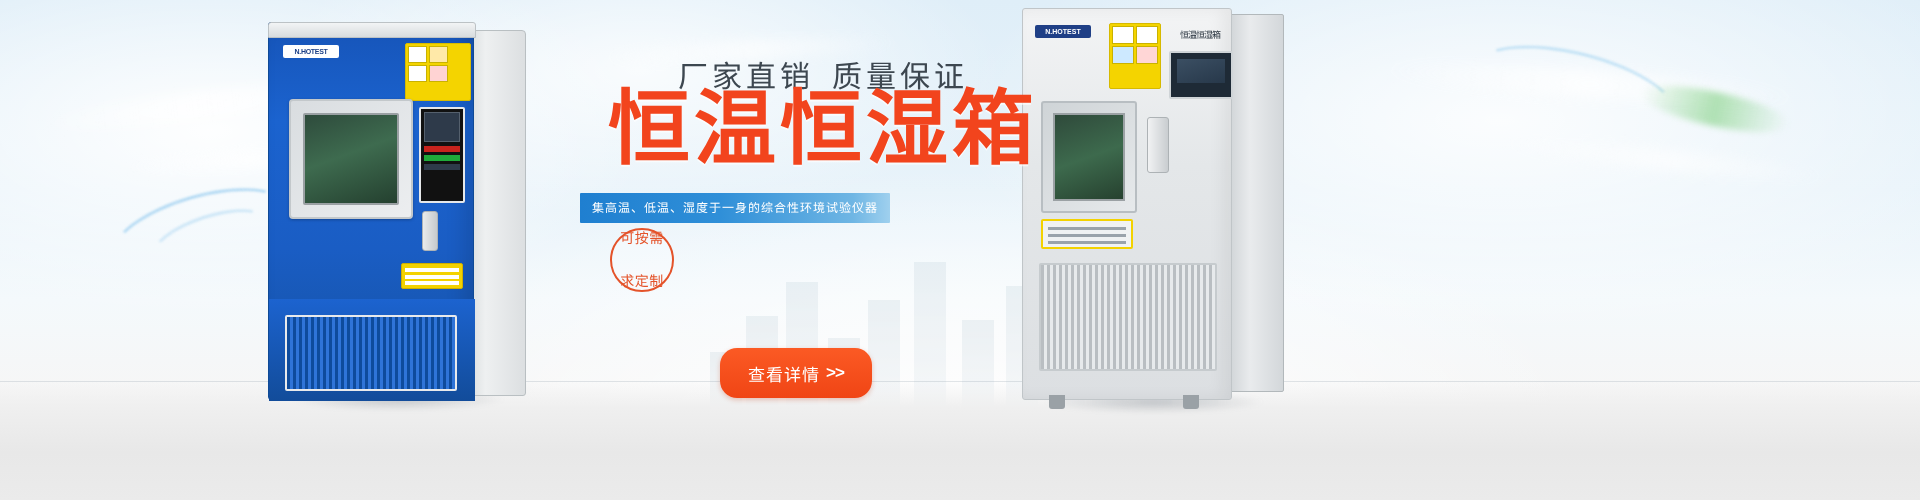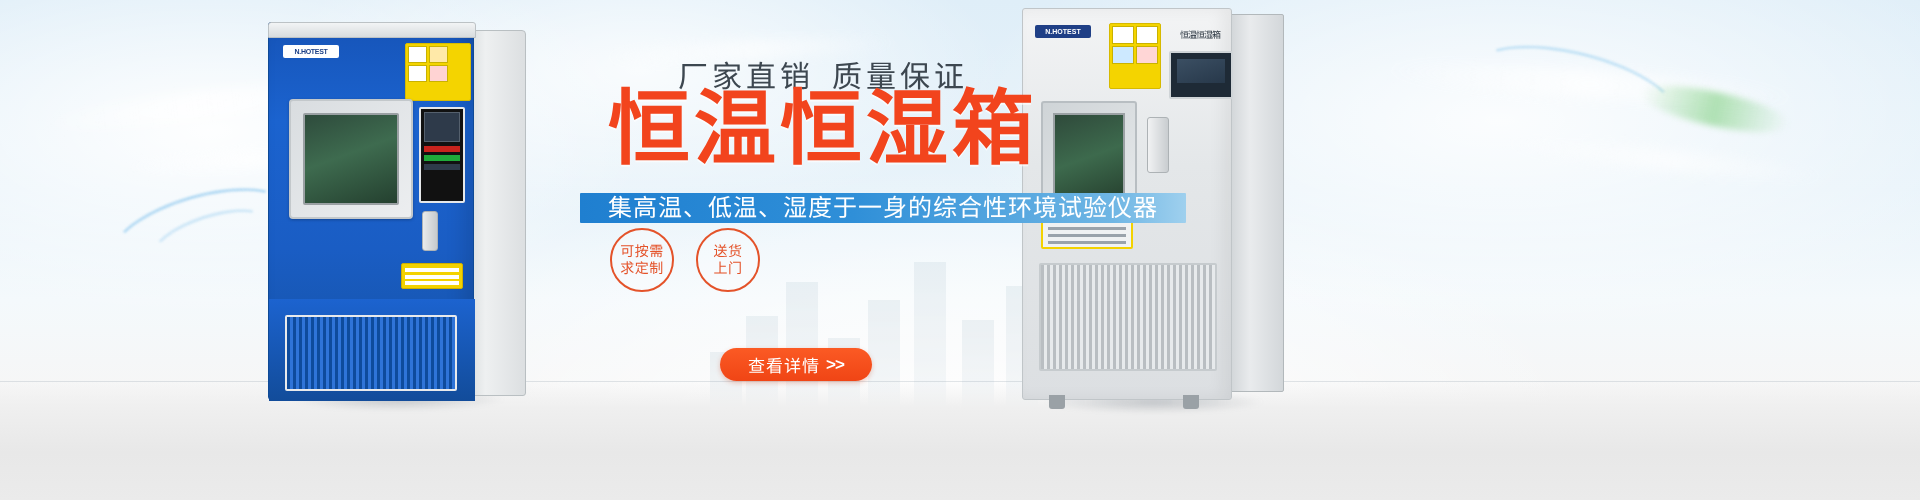--- a/index.html
+++ b/index.html
@@ -252,39 +252,39 @@
 
   .headline {
     position:absolute; left:48px; top:88px;
     font-size:82px; font-weight:700; letter-spacing:4px;
     color:#f2441d; white-space:nowrap; line-height:1;
     text-shadow:0 2px 0 rgba(255,255,255,.65);
   }
 
   .subtitle {
     position:absolute; left:20px; top:193px;
-    height:30px; line-height:30px; padding:0 28px;
+    height:30px; line-height:30px; padding:0 12px;
     background:linear-gradient(90deg,#1f7fd0 0%,#2f8fd8 45%,#6fb6e4 88%,#9fd0ee 100%);
-    color:#fff; font-size:24px; letter-spacing:1px; white-space:nowrap;
+    color:#fff; font-size:12px; letter-spacing:1px; white-space:nowrap;
     border-radius:1px;
   }
 
   .circles { position:absolute; left:50px; top:228px; display:flex; gap:22px; }
   .circle {
     width:64px; height:64px; border-radius:50%;
     border:2px solid #e4532a;
-    display:flex; flex-direction:column; align-items:center; justify-content:center;
+    display:flex; flex-direction:column; align-items:center; justify-content:space-between;
     color:#e4532a; font-size:14px; line-height:17px; letter-spacing:.5px;
     background:rgba(255,255,255,.25);
     font-family:Liberation Serif, serif;
   }
 
   .cta {
     position:absolute; left:160px; top:348px;
-    width:152px; height:33px; border-radius:17px;
+    width:152px; height:50px; border-radius:17px;
     background:linear-gradient(180deg,#fb5a24,#f04515);
     color:#fff; font-size:17px; letter-spacing:1px;
     display:flex; align-items:center; justify-content:center; gap:6px;
     box-shadow:0 2px 5px rgba(200,60,20,.28);
     cursor:pointer; white-space:nowrap;
   }
   .cta .arrows { font-weight:700; letter-spacing:-1px; }
 </style>
 </head>
 <body>
@@ -383,24 +383,20 @@
 
     <div class="headline">恒温恒湿箱</div>
 
     <div class="subtitle">集高温、低温、湿度于一身的综合性环境试验仪器</div>
 
     <div class="circles">
       <div class="circle">
         <span>可按需</span>
         <span>求定制</span>
       </div>
-      <div class="circle">
-        <span>送货</span>
-        <span>上门</span>
-      </div>
     </div>
 
     <div class="cta">
       <span>查看详情</span>
       <span class="arrows">&gt;&gt;</span>
     </div>
 
   </div>
 </div>
 

